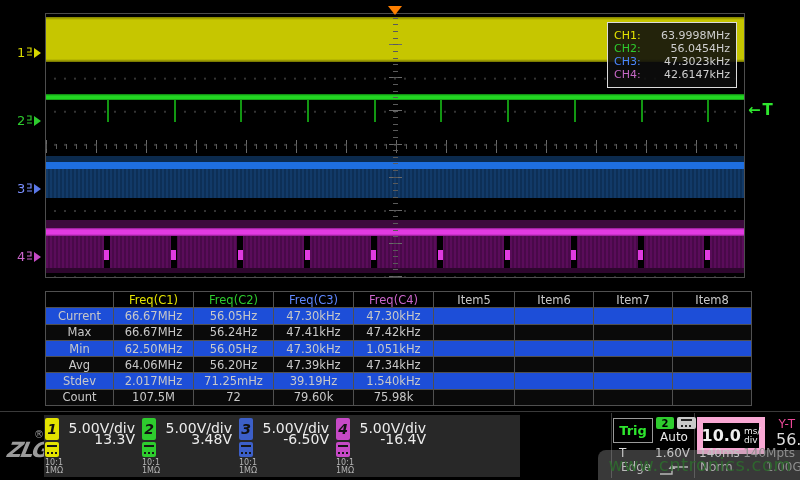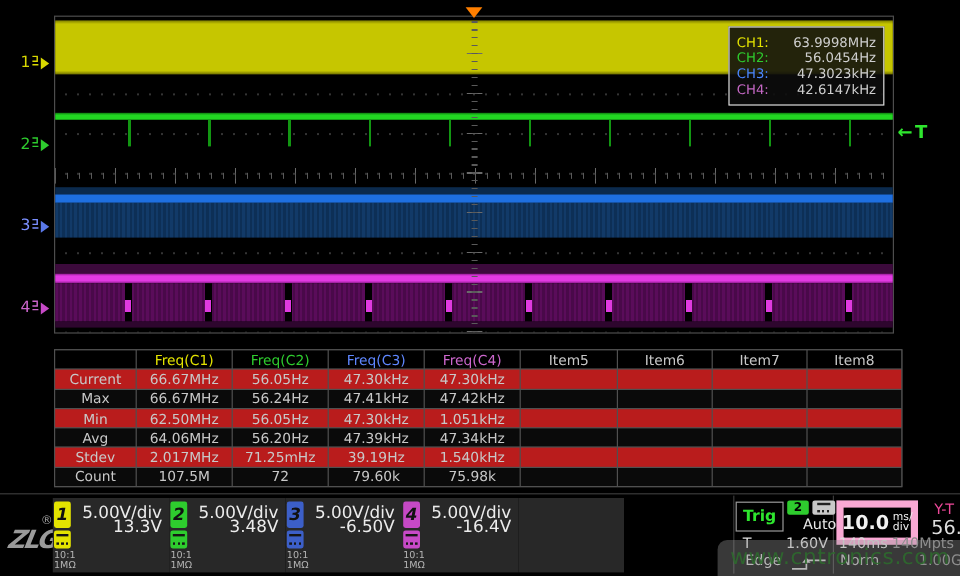--- a/index.html
+++ b/index.html
@@ -49,21 +49,21 @@
   .freq-row{display:flex;justify-content:space-between;font-size:11px;line-height:13px;}
   .freq-row .val{color:#cfcfcf;}
   .fc1{color:#e3e300}.fc2{color:#2ecc2e}.fc3{color:#4a86ff}.fc4{color:#c568c5}
   
   .mtable{position:absolute;left:45px;top:291px;background:#505050;border:1px solid #505050;
           display:grid;grid-template-columns:67px 79px 79px 79px 79px 80px 78px 78px 78px;
           grid-auto-rows:15.3px;gap:1px;}
   .cell{display:flex;align-items:center;justify-content:center;font-size:11.5px;color:#c8c8c8;
         overflow:hidden;white-space:nowrap;}
   .rh .cell, .cell.rh{background:#000000;}
-  .ro{background:#b91c1c;}
+  .ro{background:#1d4ed8;}
   .re{background:#0a0a0a;}
   .hc1{color:#e3e300}.hc2{color:#2ecc2e}.hc3{color:#5f87ff}.hc4{color:#cc66cc}
   
   .topline{position:absolute;left:0;top:411px;width:800px;height:1px;background:#3a3a3a;}
   .logo{position:absolute;left:8px;top:438px;color:#9a9a9a;font-size:21px;font-weight:bold;
         font-style:italic;transform:skewX(-12deg);letter-spacing:-2px;}
   .logo-reg{position:absolute;left:34px;top:429px;color:#9a9a9a;font-size:10px;font-style:normal;}
   .chpanel{position:absolute;top:415px;height:62px;background:#282828;}
   .cp1{left:44px;width:97px}.cp2{left:141px;width:97px}.cp3{left:238px;width:97px}
   .cp4{left:335px;width:97px}.cp5{left:432px;width:88px}
@@ -81,21 +81,21 @@
   .sep{position:absolute;top:413px;width:1px;height:65px;background:#3a3a3a;}
   .trig-box{position:absolute;left:613px;top:418px;width:38px;height:23px;border:1px solid #9a9a9a;
             background:#000;color:#2ee62e;font-weight:bold;font-size:13px;
             display:flex;align-items:center;justify-content:center;}
   .src-badge{position:absolute;left:656px;top:417px;width:18px;height:12px;background:#2ecc2e;border-radius:2px;
              color:#000;font-size:10px;font-weight:bold;display:flex;align-items:center;justify-content:center;}
   .cpl-badge{position:absolute;left:677px;top:417px;width:19px;height:12px;background:#c9c9c9;border-radius:2px;
              display:flex;align-items:center;justify-content:center;}
   .cpl-lines{width:11px;height:6px;border-top:2px solid #222;
              background:repeating-linear-gradient(90deg,#222 0 2px,transparent 2px 4px) bottom/11px 2px no-repeat;}
-  .auto{position:absolute;left:651px;top:430px;width:46px;text-align:right;font-size:12px;color:#e8e8e8;}
+  .auto{position:absolute;left:651px;top:430px;width:46px;text-align:center;font-size:12px;color:#e8e8e8;}
   .tlevel-label{position:absolute;left:619px;top:446px;font-size:12px;color:#dddddd;}
   .tlevel-val{position:absolute;left:630px;top:446px;width:60px;text-align:right;font-size:12px;color:#dddddd;}
   .edge-label{position:absolute;left:621px;top:460px;font-size:12px;color:#cfcfcf;}
   .edge-icon{position:absolute;left:659px;top:461px;}
   .tb-box{position:absolute;left:697px;top:417px;width:56px;height:25px;border:6px solid #f9a8d4;background:#000;
           display:flex;align-items:center;justify-content:center;gap:3px;}
   .tb-val{font-size:16px;font-weight:bold;color:#f0f0f0;}
   .tb-unit{font-size:9px;line-height:9px;color:#f0f0f0;text-align:left;}
   .yt{position:absolute;left:755px;top:417px;width:40px;text-align:right;font-size:12px;color:#ec4899;}
   .delay{position:absolute;left:776px;top:430px;width:50px;text-align:left;font-size:16px;color:#dddddd;}

